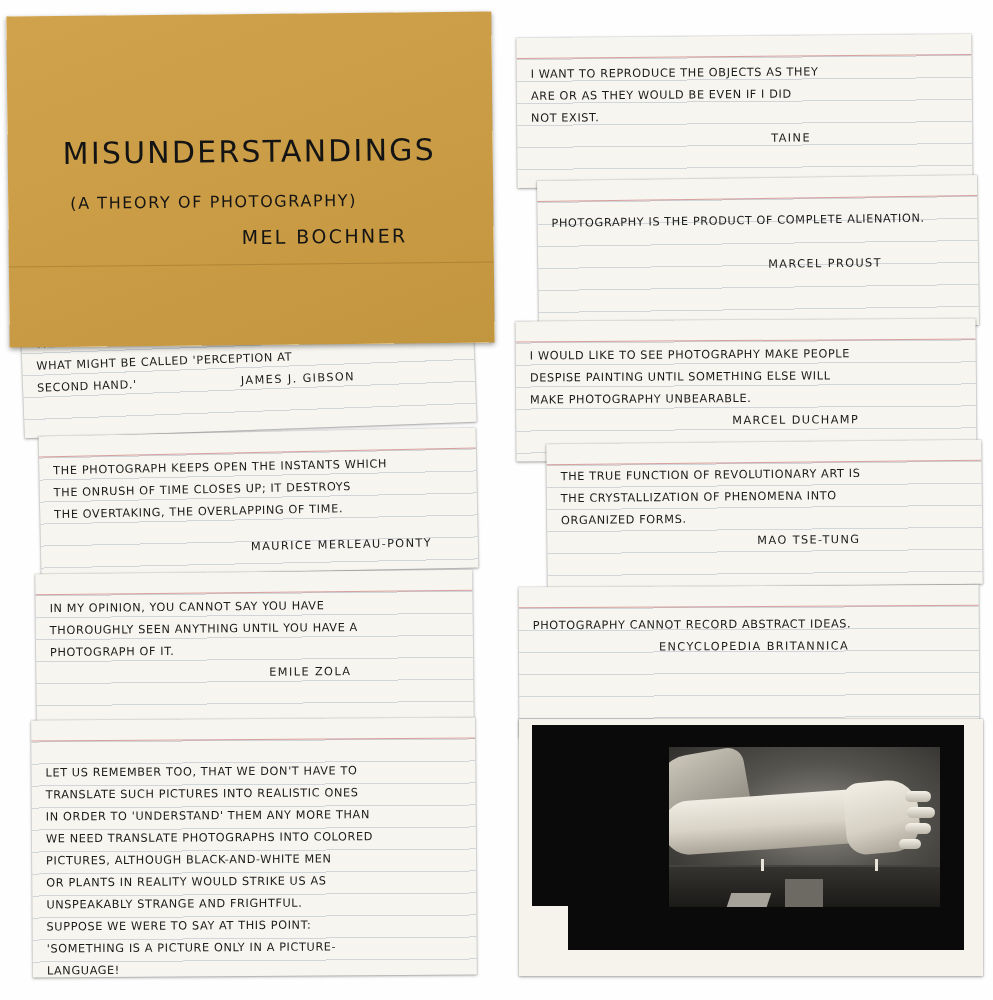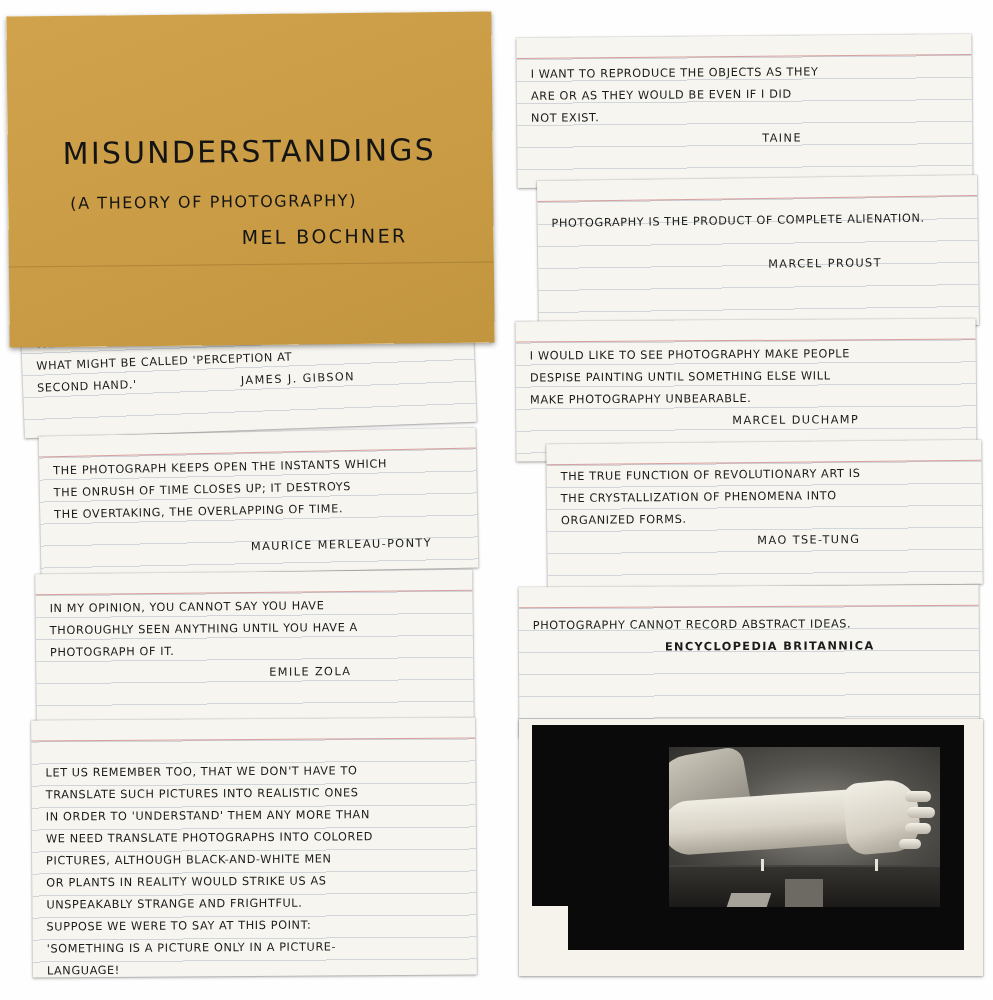--- a/index.html
+++ b/index.html
@@ -269,21 +269,21 @@
 LANGUAGE!</div>
 
   </div>
 
   <div class="card" style="left:517px; top:36px; width:455px; height:150px; transform: rotate(-0.5deg);">
     <div class="lines"></div>
     <div class="topline"></div>
     <div class="txt" style="top:26px;">I WANT TO REPRODUCE THE OBJECTS AS THEY
 ARE OR AS THEY WOULD BE EVEN IF I DID
 NOT EXIST.</div>
-    <div class="attrib" style="left:245px; top:92px;">TAINE</div>
+    <div class="attrib" style="left:254px; top:92px;">TAINE</div>
   </div>
 
   <div class="card" style="left:538px; top:178px; width:440px; height:150px; transform: rotate(-0.8deg);">
     <div class="lines"></div>
     <div class="topline"></div>
     <div class="txt" style="top:32px;">PHOTOGRAPHY IS THE PRODUCT OF COMPLETE ALIENATION.</div>
     <div class="attrib" style="left:230px; top:76px;">MARCEL PROUST</div>
   </div>
 
   <div class="card" style="left:516px; top:320px; width:460px; height:140px; transform: rotate(-0.4deg);">
@@ -301,21 +301,21 @@
     <div class="txt" style="top:22px;">THE TRUE FUNCTION OF REVOLUTIONARY ART IS
 THE CRYSTALLIZATION OF PHENOMENA INTO
 ORGANIZED FORMS.</div>
     <div class="attrib" style="left:210px; top:88px;">MAO TSE-TUNG</div>
   </div>
 
   <div class="card" style="left:519px; top:586px; width:460px; height:150px; transform: rotate(-0.3deg);">
     <div class="lines"></div>
     <div class="topline"></div>
     <div class="txt" style="top:28px;">PHOTOGRAPHY CANNOT RECORD ABSTRACT IDEAS.</div>
-    <div class="attrib" style="left:146px; top:50px;font-weight:bold;">ENCYCLOPEDIA BRITANNICA</div>
+    <div class="attrib" style="left:140px; top:50px;">ENCYCLOPEDIA BRITANNICA</div>
   </div>
 
   <div class="photo-card">
     <div class="photo-neg">
       <div class="photo-inner">
         <div class="shoulder"></div>
         <div class="arm"></div>
         <div class="hand"></div>
         <div class="finger" style="left:236px; top:44px; width:26px; height:11px;"></div>
         <div class="finger" style="left:238px; top:60px; width:28px; height:11px;"></div>

